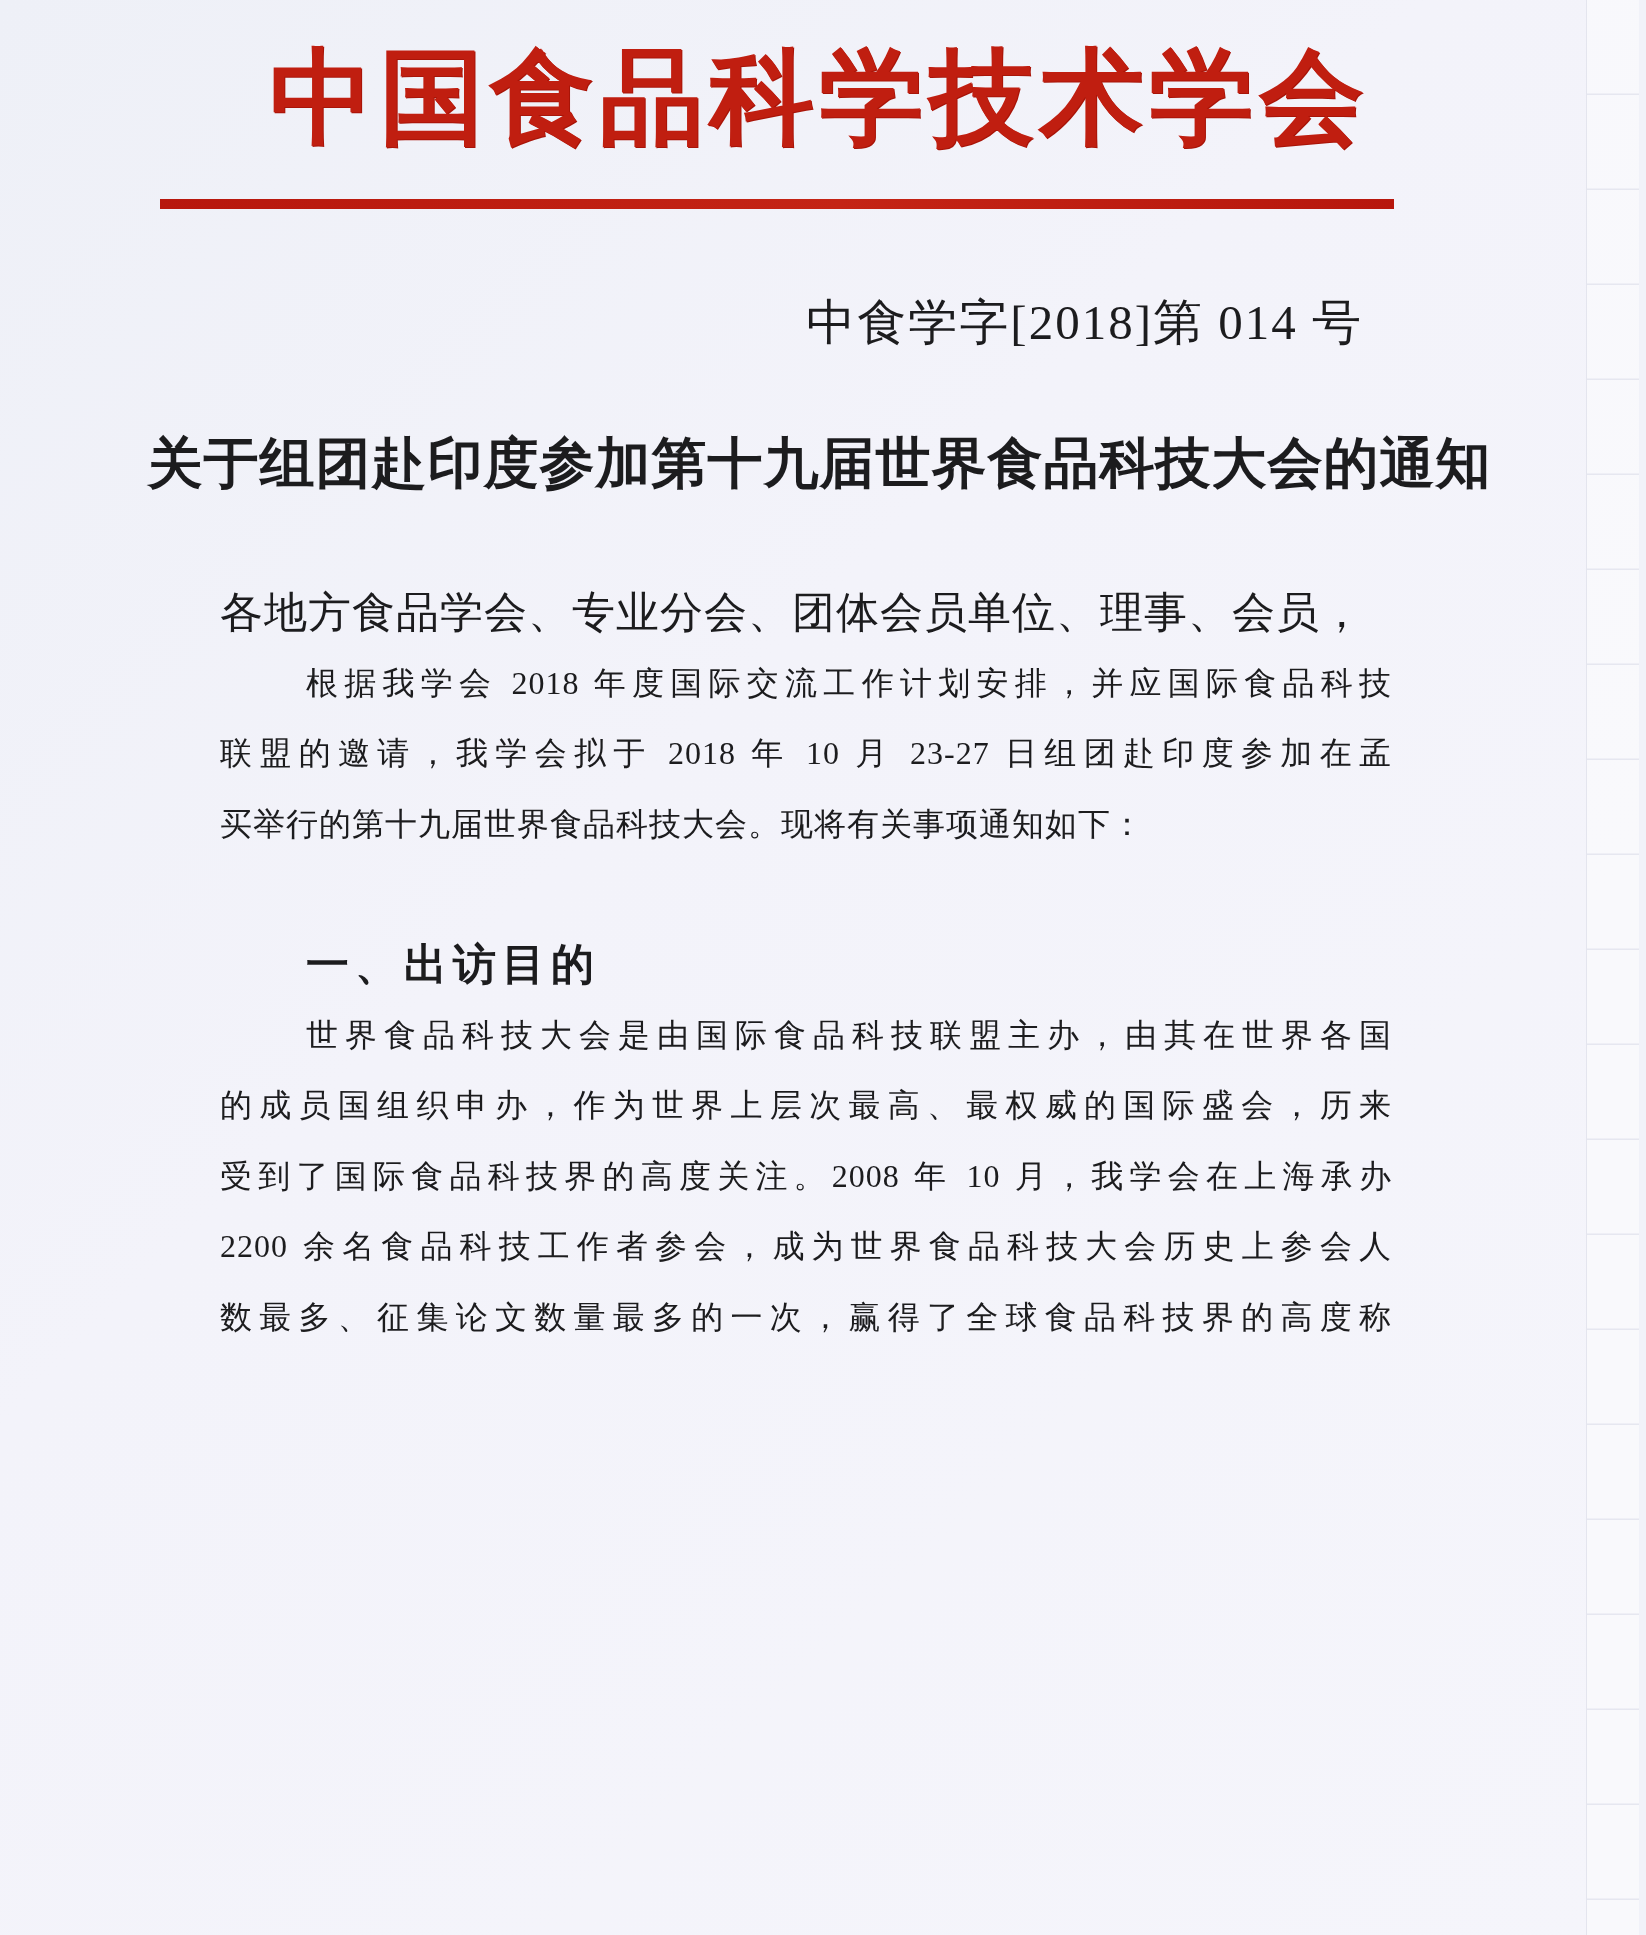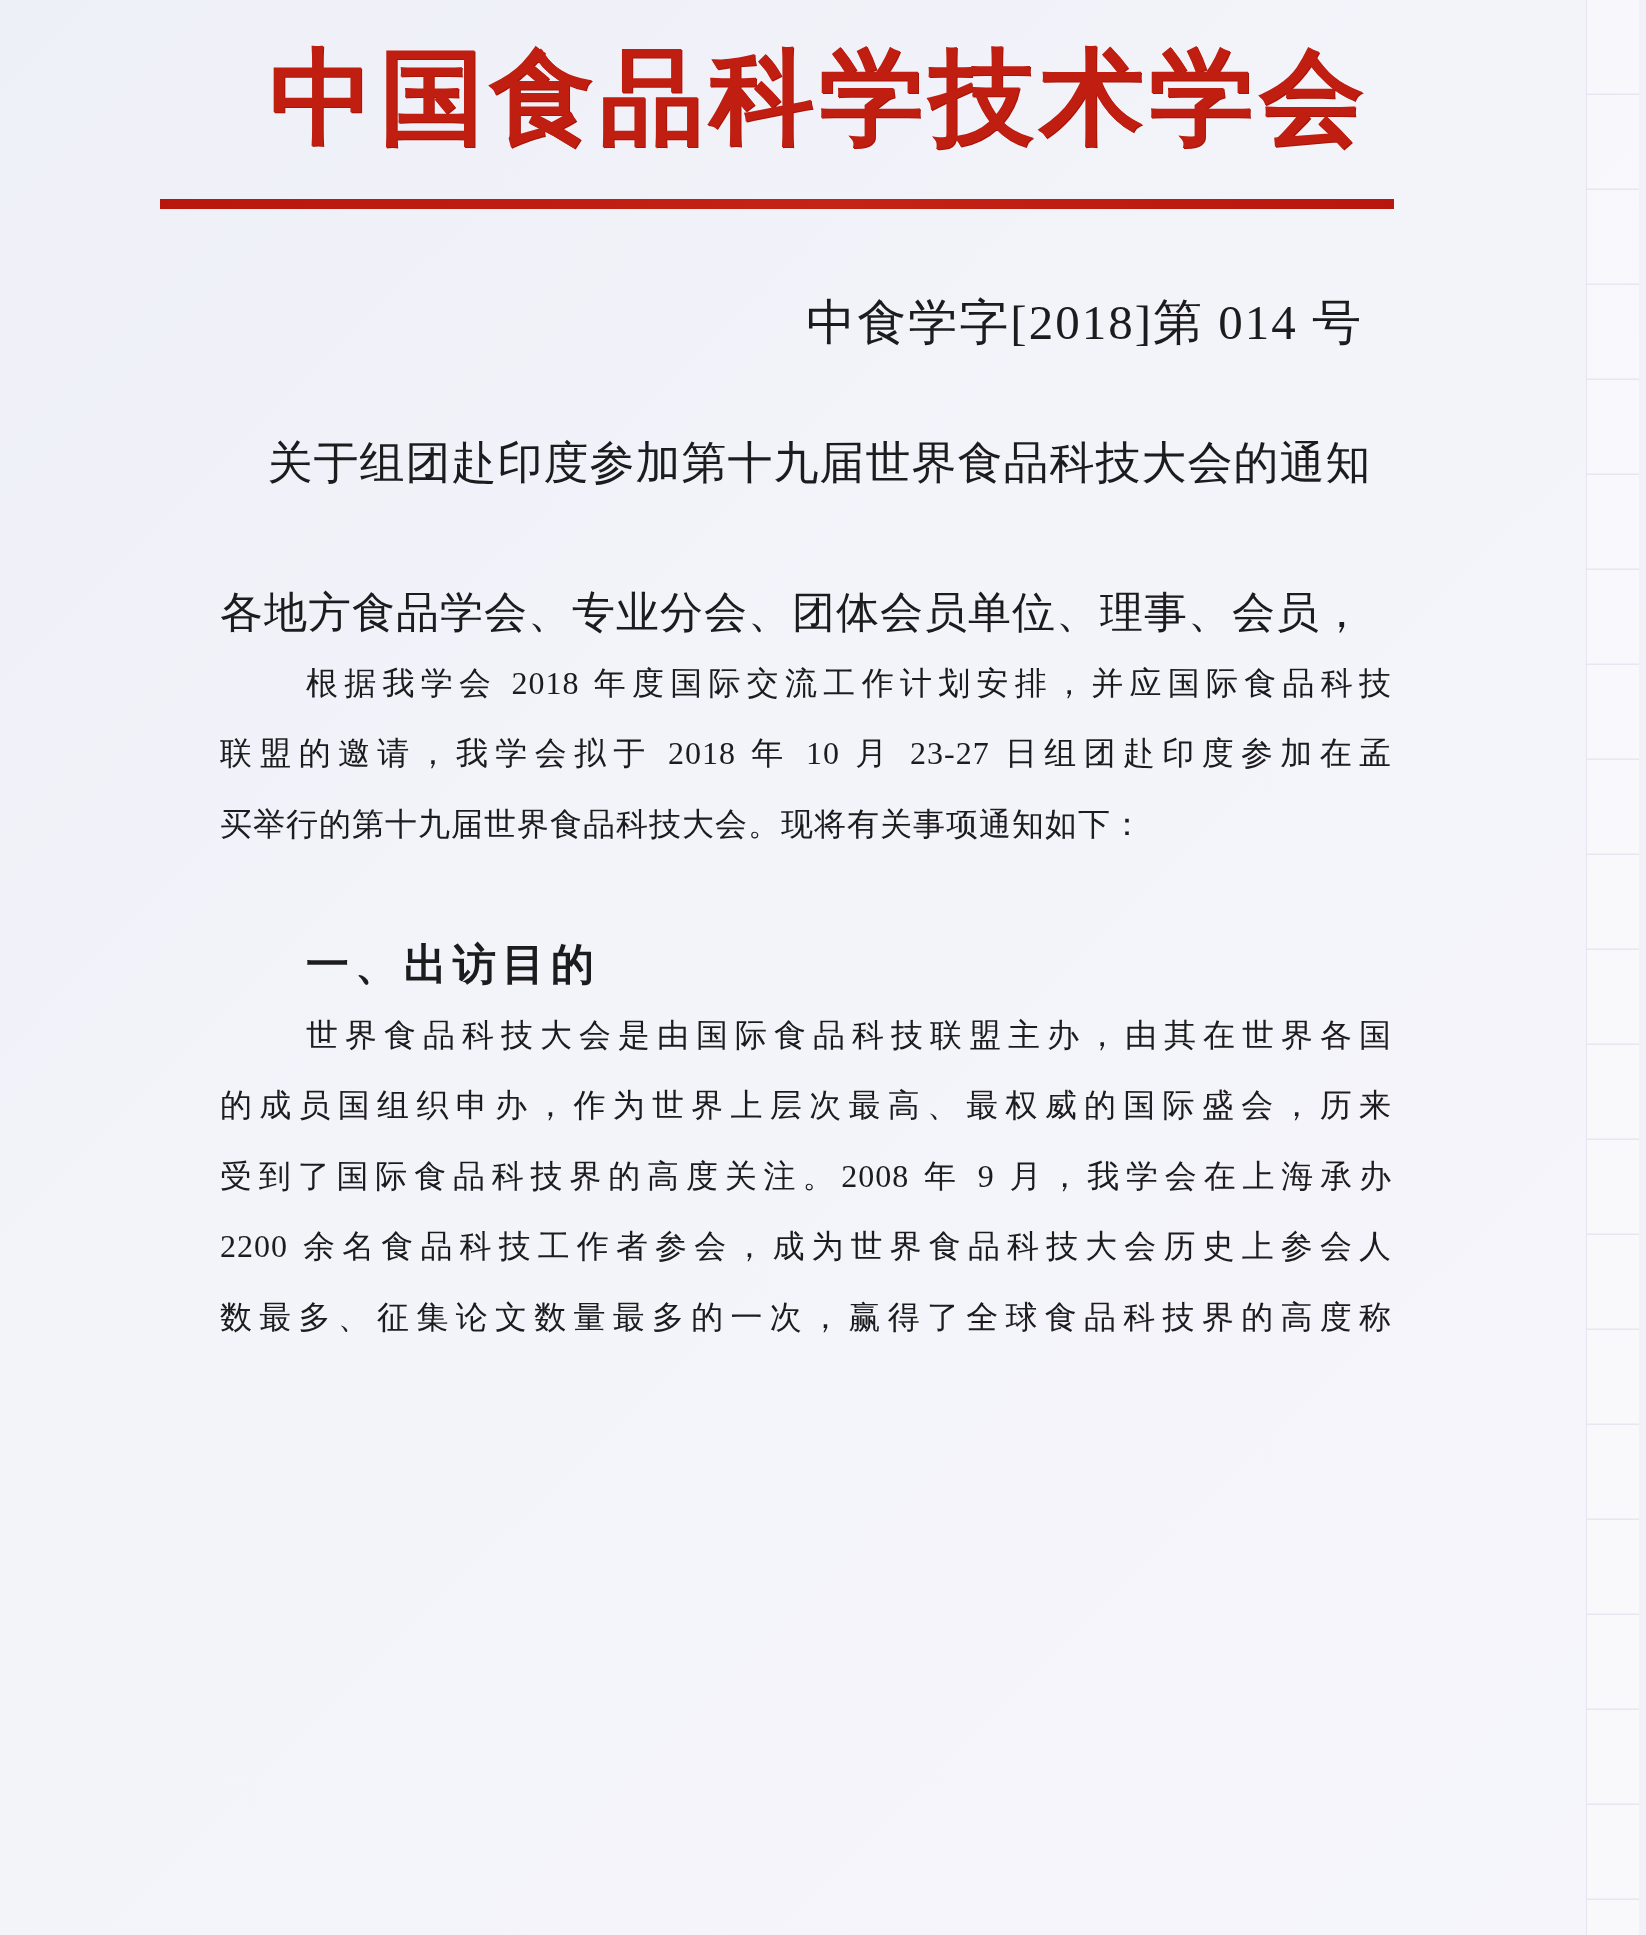--- a/index.html
+++ b/index.html
@@ -47,23 +47,23 @@
     padding-right:276px;
     text-align:right;
     font-size:49px;
     line-height:56px;
     letter-spacing:2px;
     white-space:nowrap;
   }
   .notice-title{
     margin-top:84px;
     text-align:center;
-    font-size:45px;
+    font-size:55px;
     line-height:56px;
-    font-weight:normal;
+    font-weight:bold;
     font-family:"Liberation Sans","DejaVu Sans",sans-serif;
     letter-spacing:1px;
     white-space:nowrap;
   }
   .content{
     margin:86px 0 0 220px;
     width:1172px;
   }
   .salutation{
     font-size:43px;
@@ -116,21 +116,21 @@
       <div class="bline fill indent">根据我学会 2018 年度国际交流工作计划安排，并应国际食品科技</div>
       <div class="bline fill">联盟的邀请，我学会拟于 2018 年 10 月 23-27 日组团赴印度参加在孟</div>
       <div class="bline">买举行的第十九届世界食品科技大会。现将有关事项通知如下：</div>
     </div>
 
     <div class="section-heading">一、出访目的</div>
 
     <div>
       <div class="bline fill indent">世界食品科技大会是由国际食品科技联盟主办，由其在世界各国</div>
       <div class="bline fill">的成员国组织申办，作为世界上层次最高、最权威的国际盛会，历来</div>
-      <div class="bline fill">受到了国际食品科技界的高度关注。2008 年 9 月，我学会在上海承办</div>
+      <div class="bline fill">受到了国际食品科技界的高度关注。2008 年 10 月，我学会在上海承办</div>
       <div class="bline fill">2200 余名食品科技工作者参会，成为世界食品科技大会历史上参会人</div>
       <div class="bline fill">数最多、征集论文数量最多的一次，赢得了全球食品科技界的高度称</div>
 
     </div>
 
   </div>
 
   <div class="scan-strip"></div>
 
 </div>

